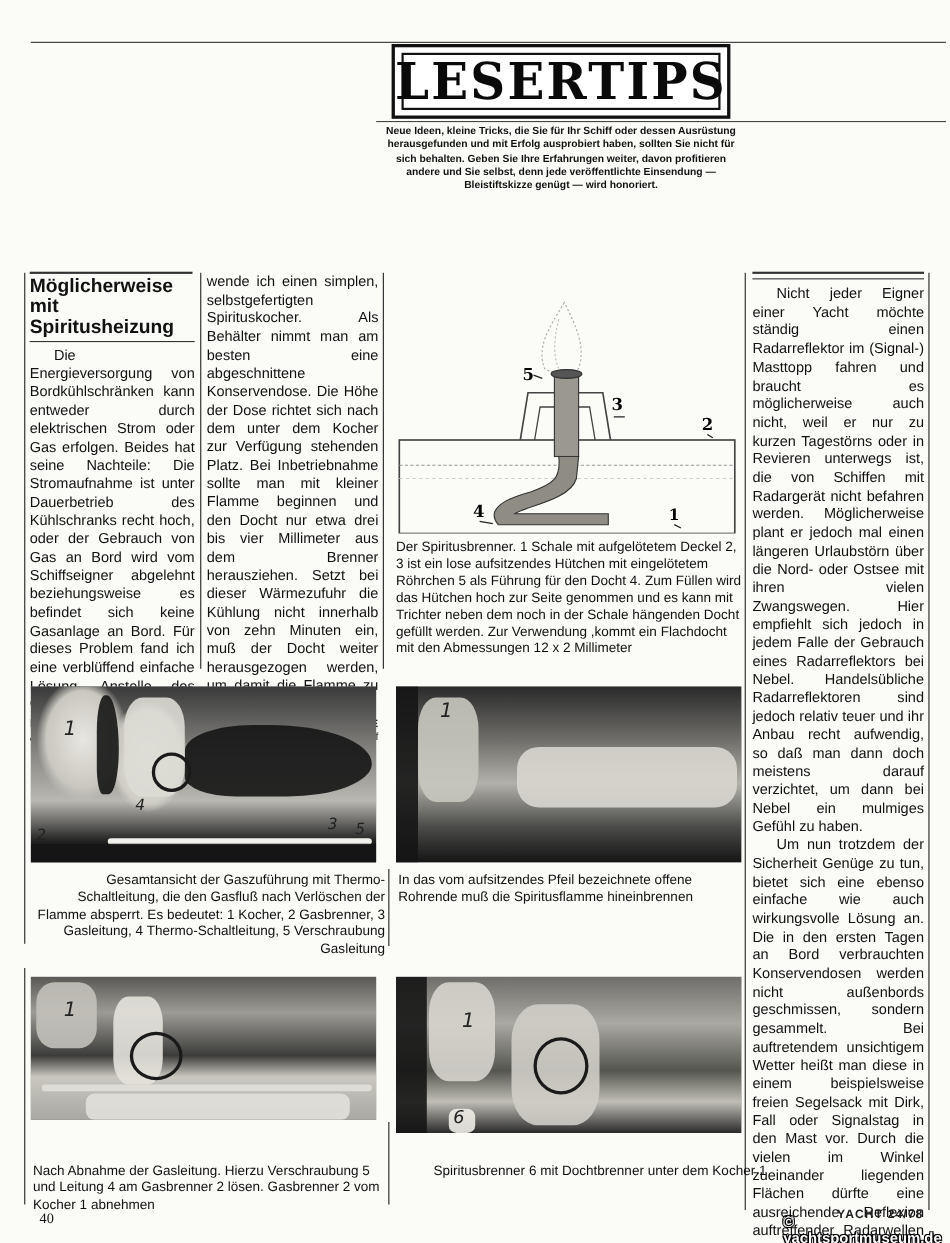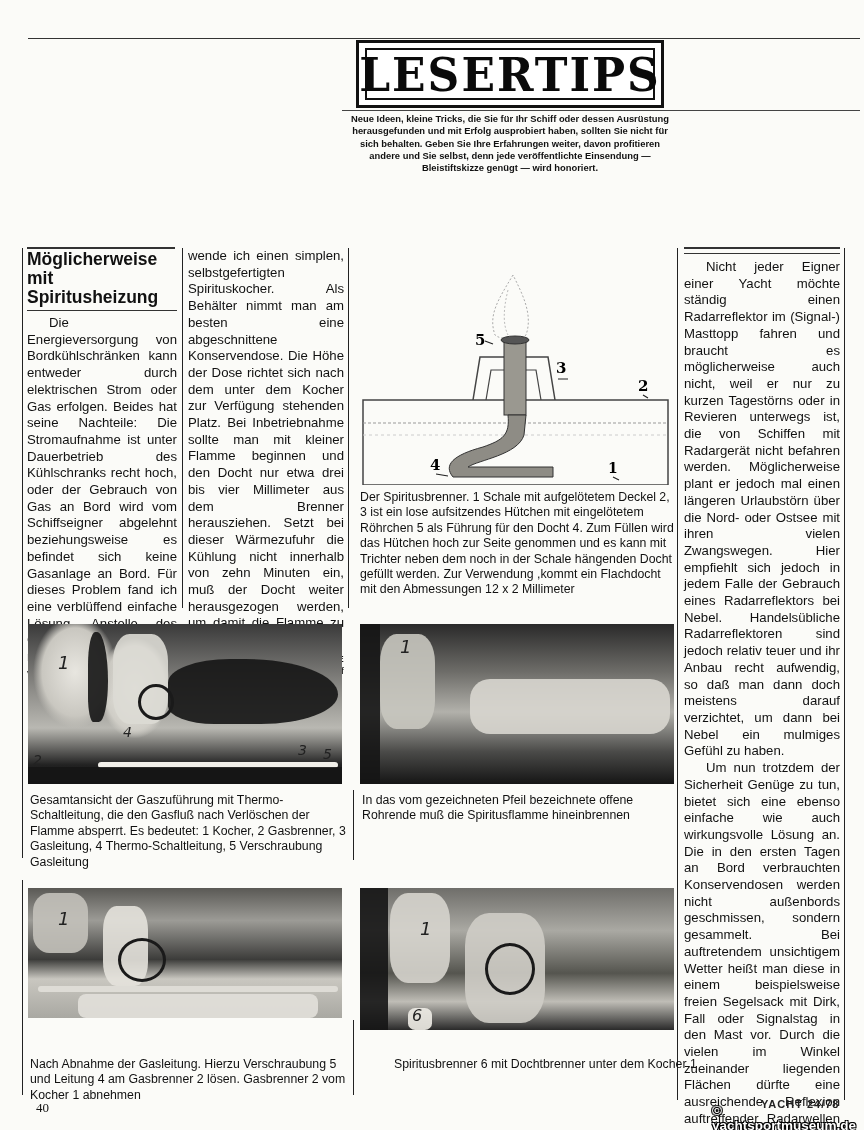--- a/index.html
+++ b/index.html
@@ -117,31 +117,31 @@
     <div class="ring" style="left:110px; top:60px; width:36px; height:36px;"></div>
     <div class="pipe" style="left:70px; top:138px; width:240px; background:#f2f0ea;"></div>
     <div class="dark" style="left:0; top:143px; width:314px; height:17px; border-radius:0;"></div>
     <span class="label" style="left:30px; top:28px;">1</span>
     <span class="label" style="left:95px; top:100px; font-size:14px;">4</span>
     <span class="label" style="left:5px; top:128px; font-size:14px;">2</span>
     <span class="label" style="left:270px; top:118px; font-size:14px;">3</span>
     <span class="label" style="left:295px; top:122px; font-size:14px;">5</span>
   </div>
 </div>
-<div class="caption" style="left:30px; top:793px; width:320px;">Gesamtansicht der Gaszuführung mit Thermo-Schaltleitung, die den Gasfluß nach Verlöschen der Flamme absperrt. Es bedeutet: 1 Kocher, 2 Gasbrenner, 3 Gasleitung, 4 Thermo-Schaltleitung, 5 Verschraubung Gasleitung</div>
+<div class="caption" style="left:30px; top:793px; width:320px;text-align:right;">Gesamtansicht der Gaszuführung mit Thermo-Schaltleitung, die den Gasfluß nach Verlöschen der Flamme absperrt. Es bedeutet: 1 Kocher, 2 Gasbrenner, 3 Gasleitung, 4 Thermo-Schaltleitung, 5 Verschraubung Gasleitung</div>
 
 <div class="figure" style="left:360px; top:624px; width:314px; height:160px;">
   <div class="photo" style="background:linear-gradient(180deg,#2a2a2a 0%,#6e6d69 30%,#b2b1ab 55%,#4a4a48 80%,#151515 100%);">
     <div class="light" style="left:20px; top:10px; width:55px; height:95px; background:#c8c6bf;"></div>
     <div class="light" style="left:110px; top:55px; width:200px; height:55px; border-radius:20px; background:#d8d6cf;"></div>
     <div class="dark" style="left:0; top:0; width:20px; height:160px; border-radius:0;"></div>
     <span class="label" style="left:40px; top:12px;">1</span>
   </div>
 </div>
-<div class="caption" style="left:362px; top:793px; width:314px;">In das vom gezeichneten Pfeil bezeichnete offene Rohrende muß die Spiritusflamme hineinbrennen</div>
+<div class="caption" style="left:362px; top:793px; width:314px;">In das vom aufsitzendes Pfeil bezeichnete offene Rohrende muß die Spiritusflamme hineinbrennen</div>
 
 <div class="figure" style="left:28px; top:888px; width:314px; height:130px;">
   <div class="photo" style="background:linear-gradient(180deg,#5a5955 0%,#9c9b96 25%,#3c3c3a 55%,#c9c7c0 70%,#a9a8a2 100%);">
     <div class="light" style="left:5px; top:5px; width:55px; height:60px; background:#c3c1ba;"></div>
     <div class="light" style="left:75px; top:18px; width:45px; height:80px; background:#e4e2dc;"></div>
     <div class="ring" style="left:90px; top:50px; width:48px; height:44px;"></div>
     <div class="pipe" style="left:10px; top:98px; width:300px; background:#dedcd6;"></div>
     <div class="light" style="left:50px; top:106px; width:240px; height:24px; border-radius:8px; background:#e2e0da;"></div>
     <span class="label" style="left:30px; top:20px;">1</span>
   </div>

